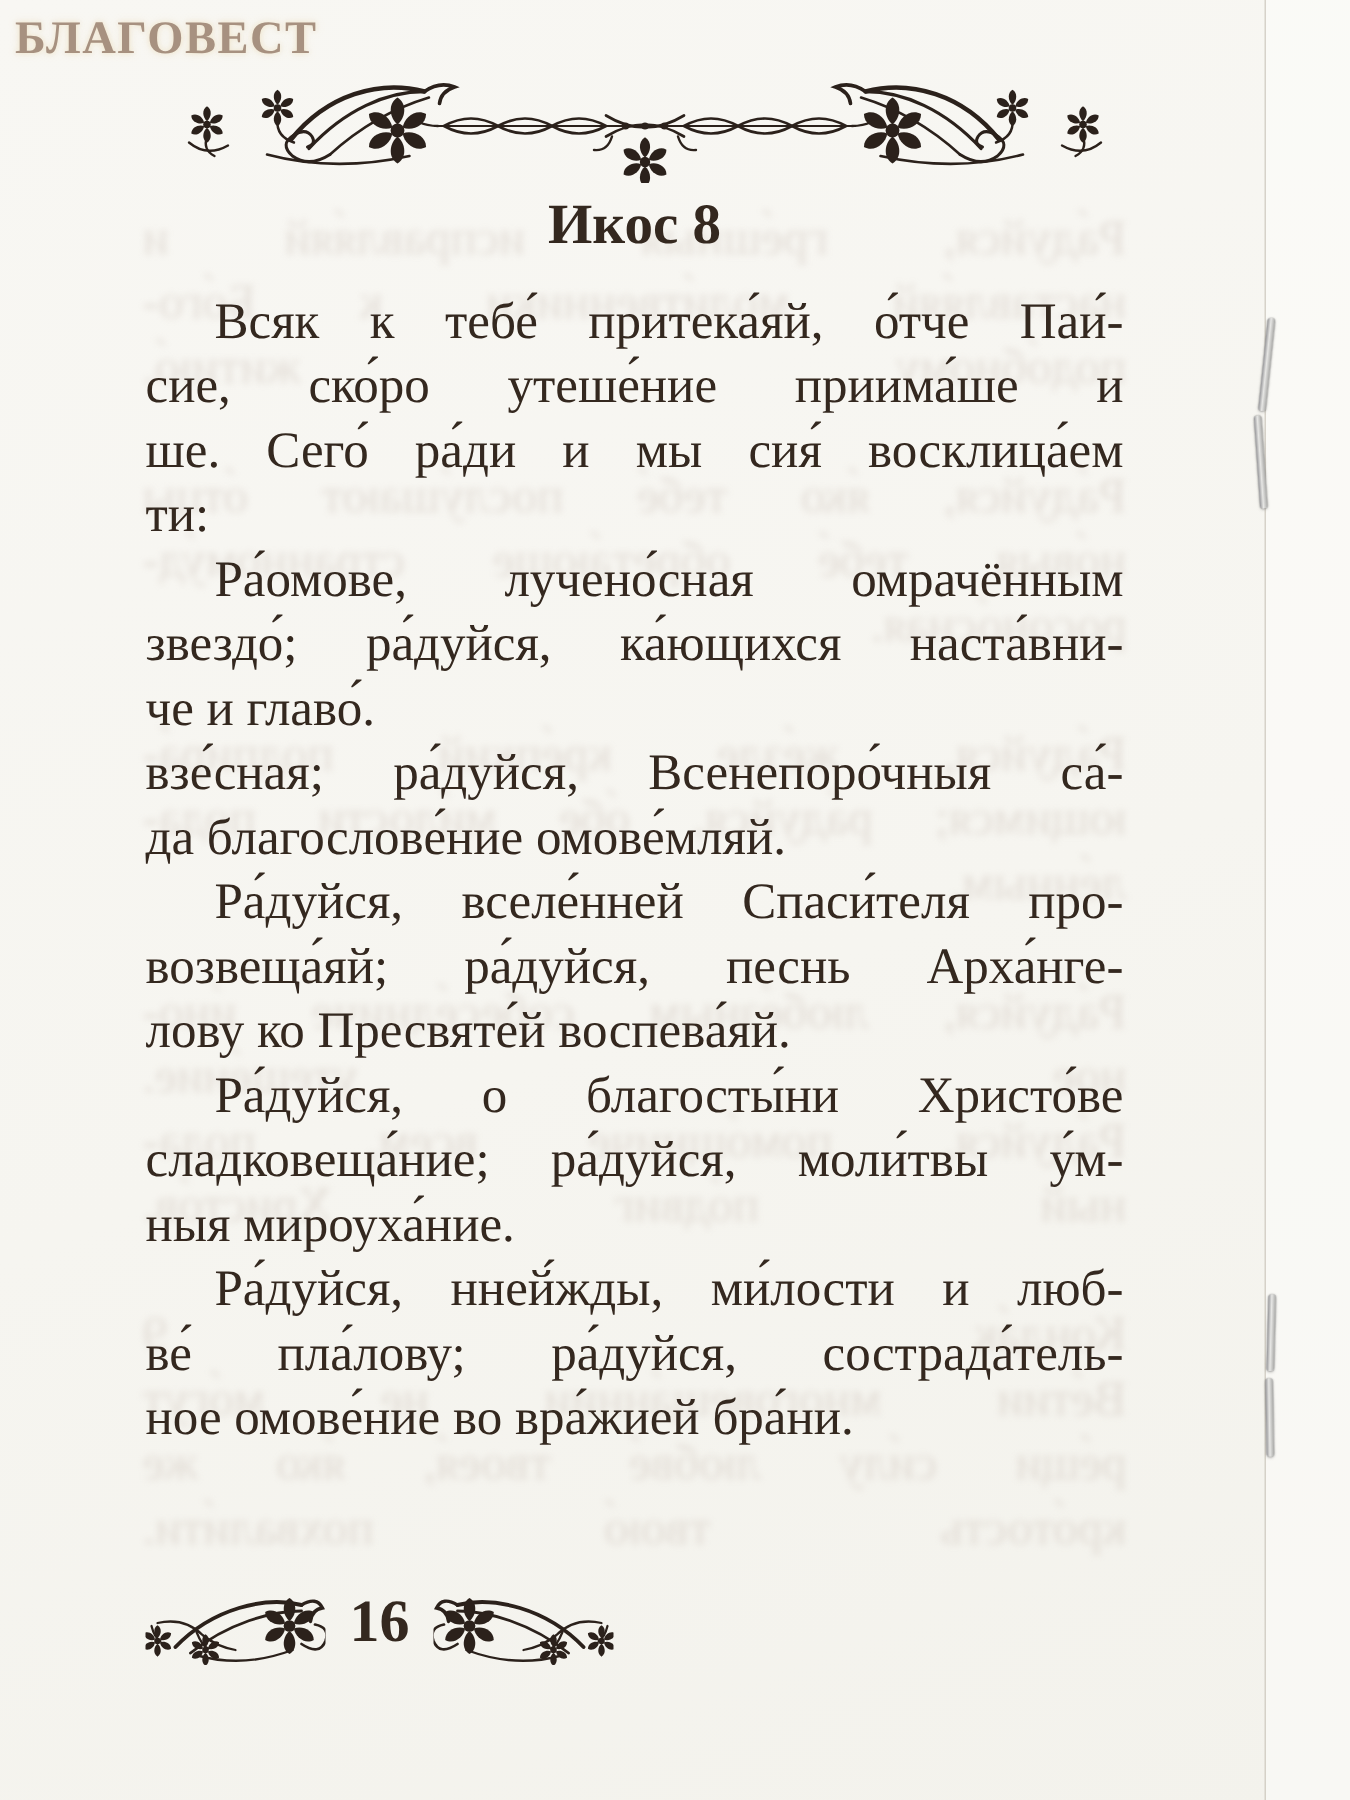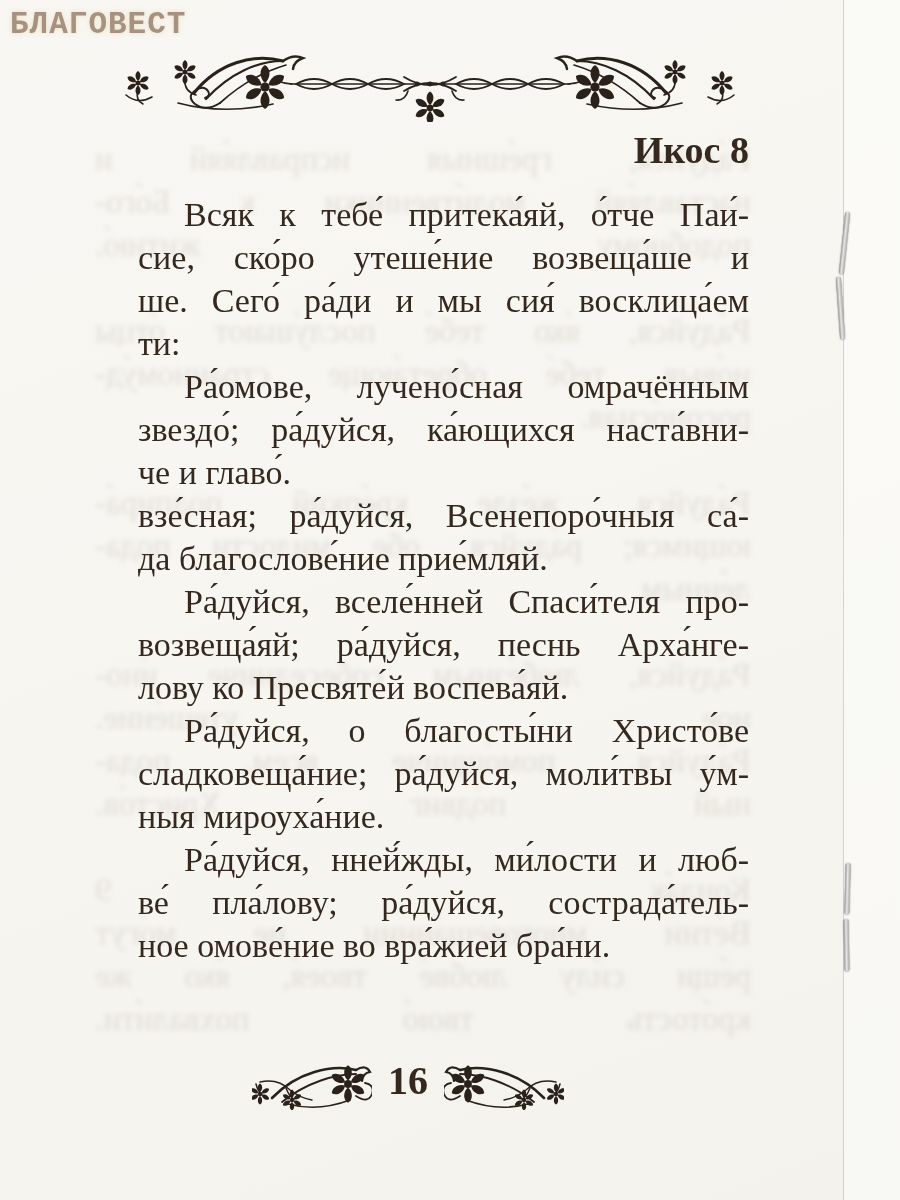--- a/index.html
+++ b/index.html
@@ -9,21 +9,21 @@
     background:#e9e8e4;
   }
   .page{
     position:relative;width:900px;height:1200px;overflow:hidden;
     background:linear-gradient(160deg,#f8f7f3 0%,#f6f5f0 55%,#f3f2ec 100%);
   }
 
   
   .watermark{
     position:absolute;top:7px;left:10px;
-    font-family:Liberation Mono, monospace;
+    font-family:Liberation Serif, serif;
     font-weight:700;font-size:31px;letter-spacing:1px;
     color:var(--watermark,#a79180);
     text-shadow:0 0 3px rgba(240,230,206,.95),0 0 6px rgba(240,230,206,.8);
     text-align:center;
   }
 
   
   .ghost{
     position:absolute;left:95px;top:138px;width:656px;
     transform:scaleX(-1);
@@ -34,37 +34,37 @@
     pointer-events:none;
   }
   .gline{min-height:43px;text-align:justify;text-align-last:justify;}
 
   
   .orn{color:var(--ornament,#2b211b);}
   .orn-top{position:absolute;left:118px;top:50px;width:624px;height:72px;}
 
   .heading{
     position:absolute;left:97px;top:128px;width:652px;
-    text-align:right;font-size:38px;font-weight:700;
+    text-align:center;font-size:38px;font-weight:700;
     color:var(--text,#34281f);
   }
 
   .text-column{
     position:absolute;left:97px;top:193px;width:652px;
     font-size:34px;line-height:43px;color:var(--text,#34281f);
   }
   .para{margin:0;}
-  .line{text-align:left;margin-left:41px;}
+  .line{text-align:left;}
   .line.j{text-align:justify;text-align-last:justify;}
   .line.first{text-indent:46px;}
 
   
   .footer{
-    position:absolute;left:82px;top:1056px;width:652px;height:56px;
-    display:flex;align-items:center;justify-content:center;gap:14px;
+    position:absolute;left:97px;top:1056px;width:652px;height:56px;
+    display:flex;align-items:center;justify-content:flex-start;gap:14px;
   }
   .orn-bottom{width:120px;height:52px;flex:0 0 auto;}
   .page-num{
     font-size:40px;font-weight:700;line-height:1;
     color:var(--text,#34281f);padding:0 2px 6px 2px;
   }
 
   
   .edge-strip{position:absolute;left:844px;top:0;width:56px;height:1200px;
     background:rgba(253,253,252,.5);}
@@ -159,32 +159,32 @@
     <circle cx="312" cy="33" r="2.4" fill="currentColor" stroke="none"></circle>
     <circle cx="325" cy="33" r="2.4" fill="currentColor" stroke="none"></circle>
     <use href="#fl6" transform="translate(312,57) scale(1.5)"></use>
   </svg>
 
   <div class="heading">Икос 8</div>
 
   <div class="text-column">
       <div class="para">
         <div class="line j first">Всяк к тебе́ притека́яй, о́тче Паи́-</div>
-        <div class="line j">сие, ско́ро утеше́ние возвеща́ше и</div>
+        <div class="line j">сие, ско́ро утеше́ние приима́ше и</div>
         <div class="line j">ше. Сего́ ра́ди и мы сия́ восклица́ем</div>
         <div class="line">ти:</div>
       </div>
       <div class="para">
         <div class="line j first">Ра́омове, лучено́сная омрачённым</div>
         <div class="line j">звездо́; ра́дуйся, ка́ющихся наста́вни-</div>
         <div class="line">че и главо́.</div>
       </div>
       <div class="para">
         <div class="line j">взе́сная; ра́дуйся, Всенепоро́чныя са́-</div>
-        <div class="line">да благослове́ние прие́мляй.</div>
+        <div class="line">да благослове́ние омове́мляй.</div>
       </div>
       <div class="para">
         <div class="line j first">Ра́дуйся, вселе́нней Спаси́теля про-</div>
         <div class="line j">возвеща́яй; ра́дуйся, песнь Арха́нге-</div>
         <div class="line">лову ко Пресвяте́й воспева́яй.</div>
       </div>
       <div class="para">
         <div class="line j first">Ра́дуйся, о благосты́ни Христо́ве</div>
         <div class="line j">сладковеща́ние; ра́дуйся, моли́твы у́м-</div>
         <div class="line">ныя мироуха́ние.</div>

